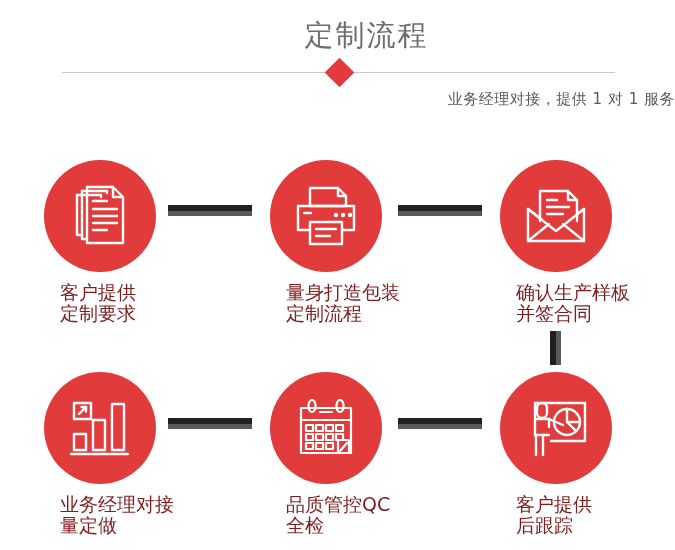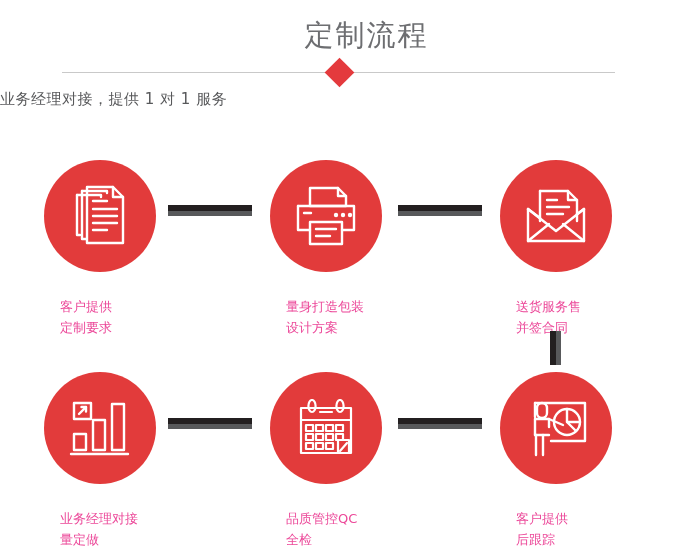--- a/index.html
+++ b/index.html
@@ -51,21 +51,21 @@
     width: 21px;
     height: 21px;
     background: #e43a3d;
     transform: rotate(45deg);
   }
   #subtitle {
     position: absolute;
     left: 0;
     top: 90px;
     width: 675px;
-    text-align: left;
+    text-align: right;
     font-size: 15px;
     color: #58595b;
     letter-spacing: 0.5px;
   }
 
   
   #flow {
     position: absolute;
     left: 0;
     top: 0;
@@ -86,26 +86,26 @@
     background: #e23b3b;
   }
   .circle svg {
     position: absolute;
     left: 50%;
     top: 50%;
     transform: translate(-50%, -50%);
   }
   .step-label {
     position: absolute;
-    top: 136px;
+    top: 122px;
     left: 16px;
     width: 160px;
-    font-size: 13px;
+    font-size: 19px;
     line-height: 21px;
-    color: #ec4899;
+    color: #7f1d1d;
     white-space: pre-line;
   }
 
   
   .col1 { left: 44px; }
   .col2 { left: 270px; }
   .col3 { left: 500px; }
   .row1 { top: 160px; }
   .row2 { top: 372px; }
 
@@ -196,41 +196,41 @@
         <path d="M10 27 H17"></path>
         <circle cx="42" cy="29" r="2.2" fill="#ffffff" stroke="none"></circle>
         <circle cx="49" cy="29" r="2.2" fill="#ffffff" stroke="none"></circle>
         <circle cx="56" cy="29" r="2.2" fill="#ffffff" stroke="none"></circle>
         <rect x="16" y="36" width="32" height="22"></rect>
         <path d="M22 43 H42"></path>
         <path d="M22 50 H36"></path>
       </svg>
     </div>
     <div class="step-label">量身打造包装
-设计方案</div>
+定制流程</div>
   </div>
 
   <div class="step col3 row1">
     <div class="circle">
       <svg width="66" height="58" viewBox="0 0 66 58" fill="none" stroke="#ffffff" stroke-width="2.4" stroke-linejoin="round" stroke-linecap="round">
         <path d="M17 4 H45 L54 13 V34"></path>
         <path d="M45 4 V13 H54"></path>
         <path d="M24 13 H34"></path>
         <path d="M24 20 H46"></path>
         <path d="M24 27 H40"></path>
         <path d="M17 4 V34"></path>
         <path d="M5 22 L17 31"></path>
         <path d="M5 22 V54 H61 V22"></path>
         <path d="M61 22 L54 27"></path>
         <path d="M5 22 L33 44 L61 22"></path>
         <path d="M5 54 L26 37"></path>
         <path d="M61 54 L40 37"></path>
       </svg>
     </div>
-    <div class="step-label">送货服务售
+    <div class="step-label">确认生产样板
 并签合同</div>
   </div>
 
   <div class="step col1 row2">
     <div class="circle">
       <svg width="62" height="58" viewBox="0 0 62 58" fill="none" stroke="#ffffff" stroke-width="2.4" stroke-linejoin="round" stroke-linecap="round">
         <rect x="5" y="4" width="17" height="16"></rect>
         <path d="M10 15 L17 8"></path>
         <path d="M12.5 8 H17 V12.5"></path>
         <rect x="5" y="35" width="12" height="16"></rect>

